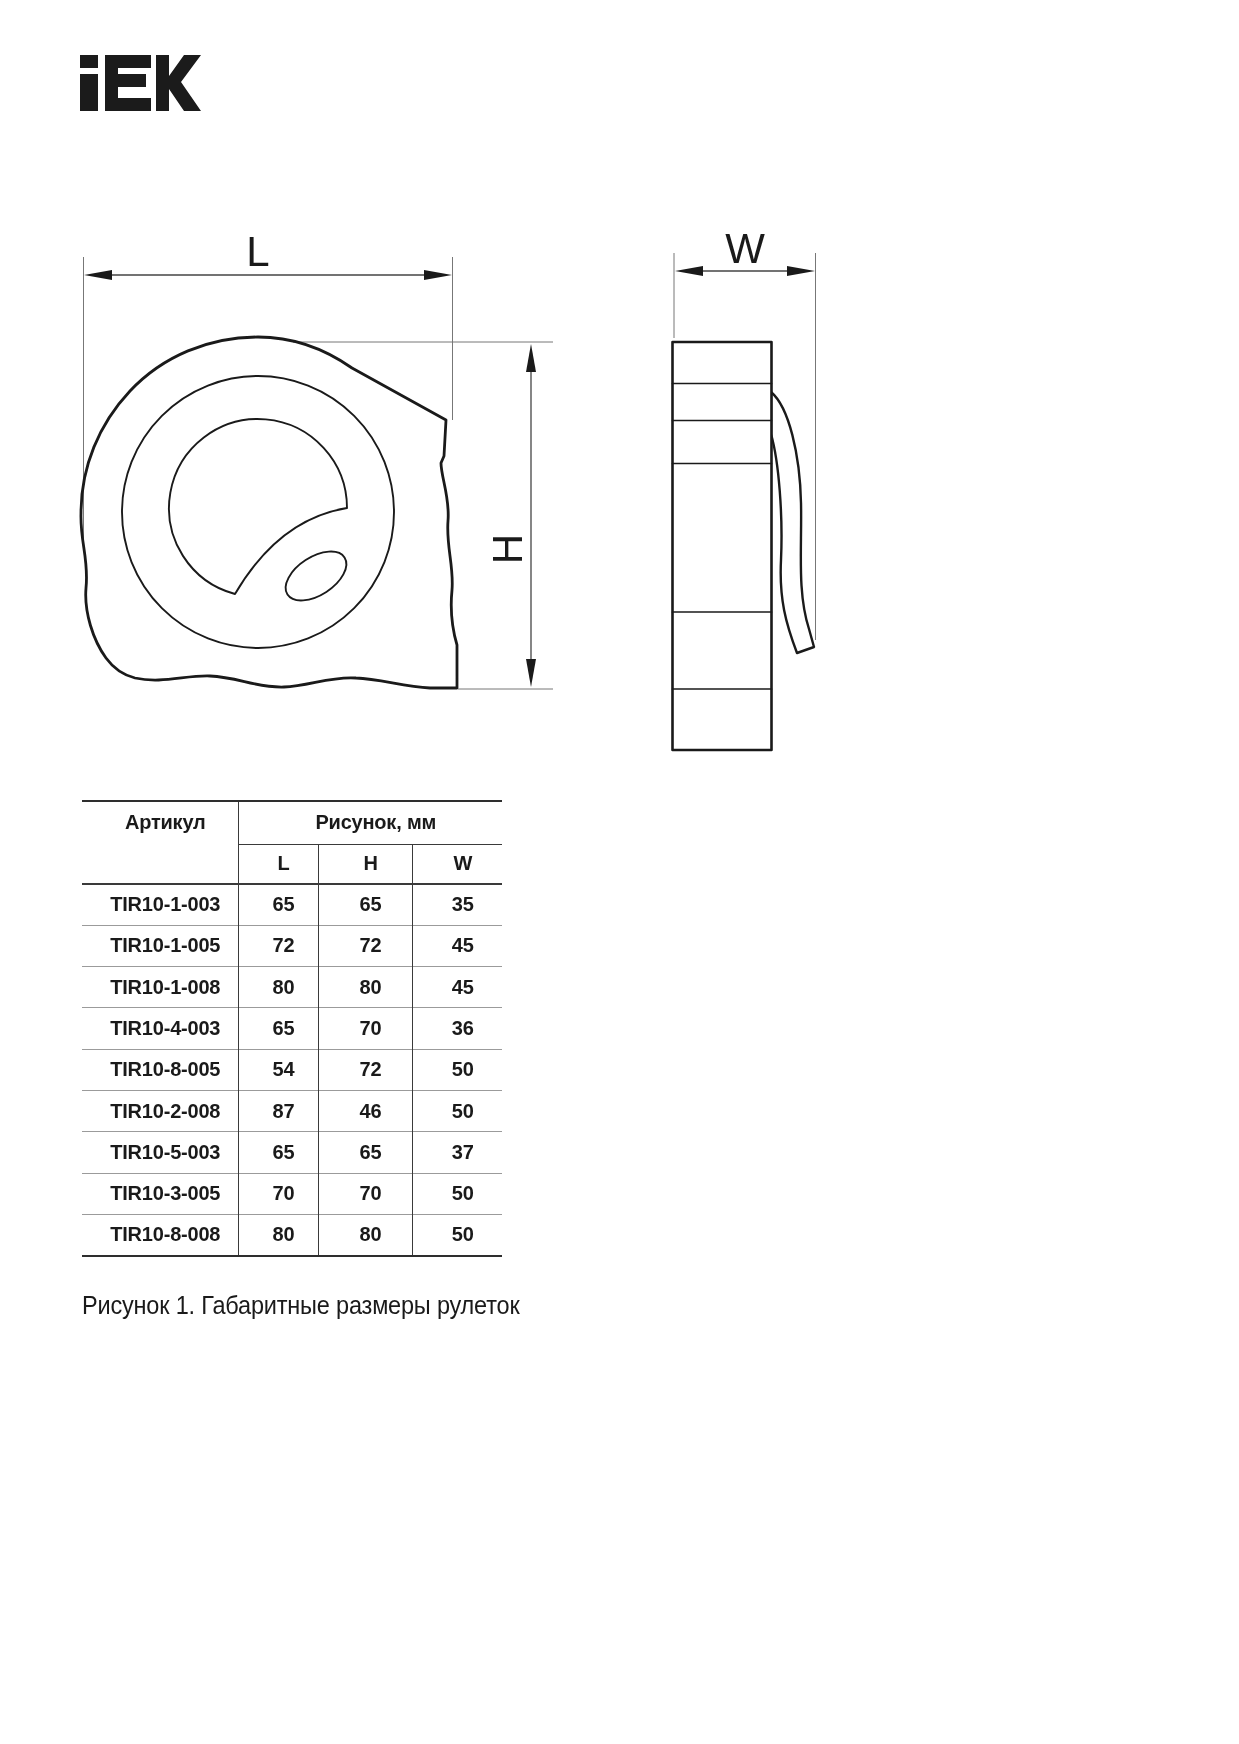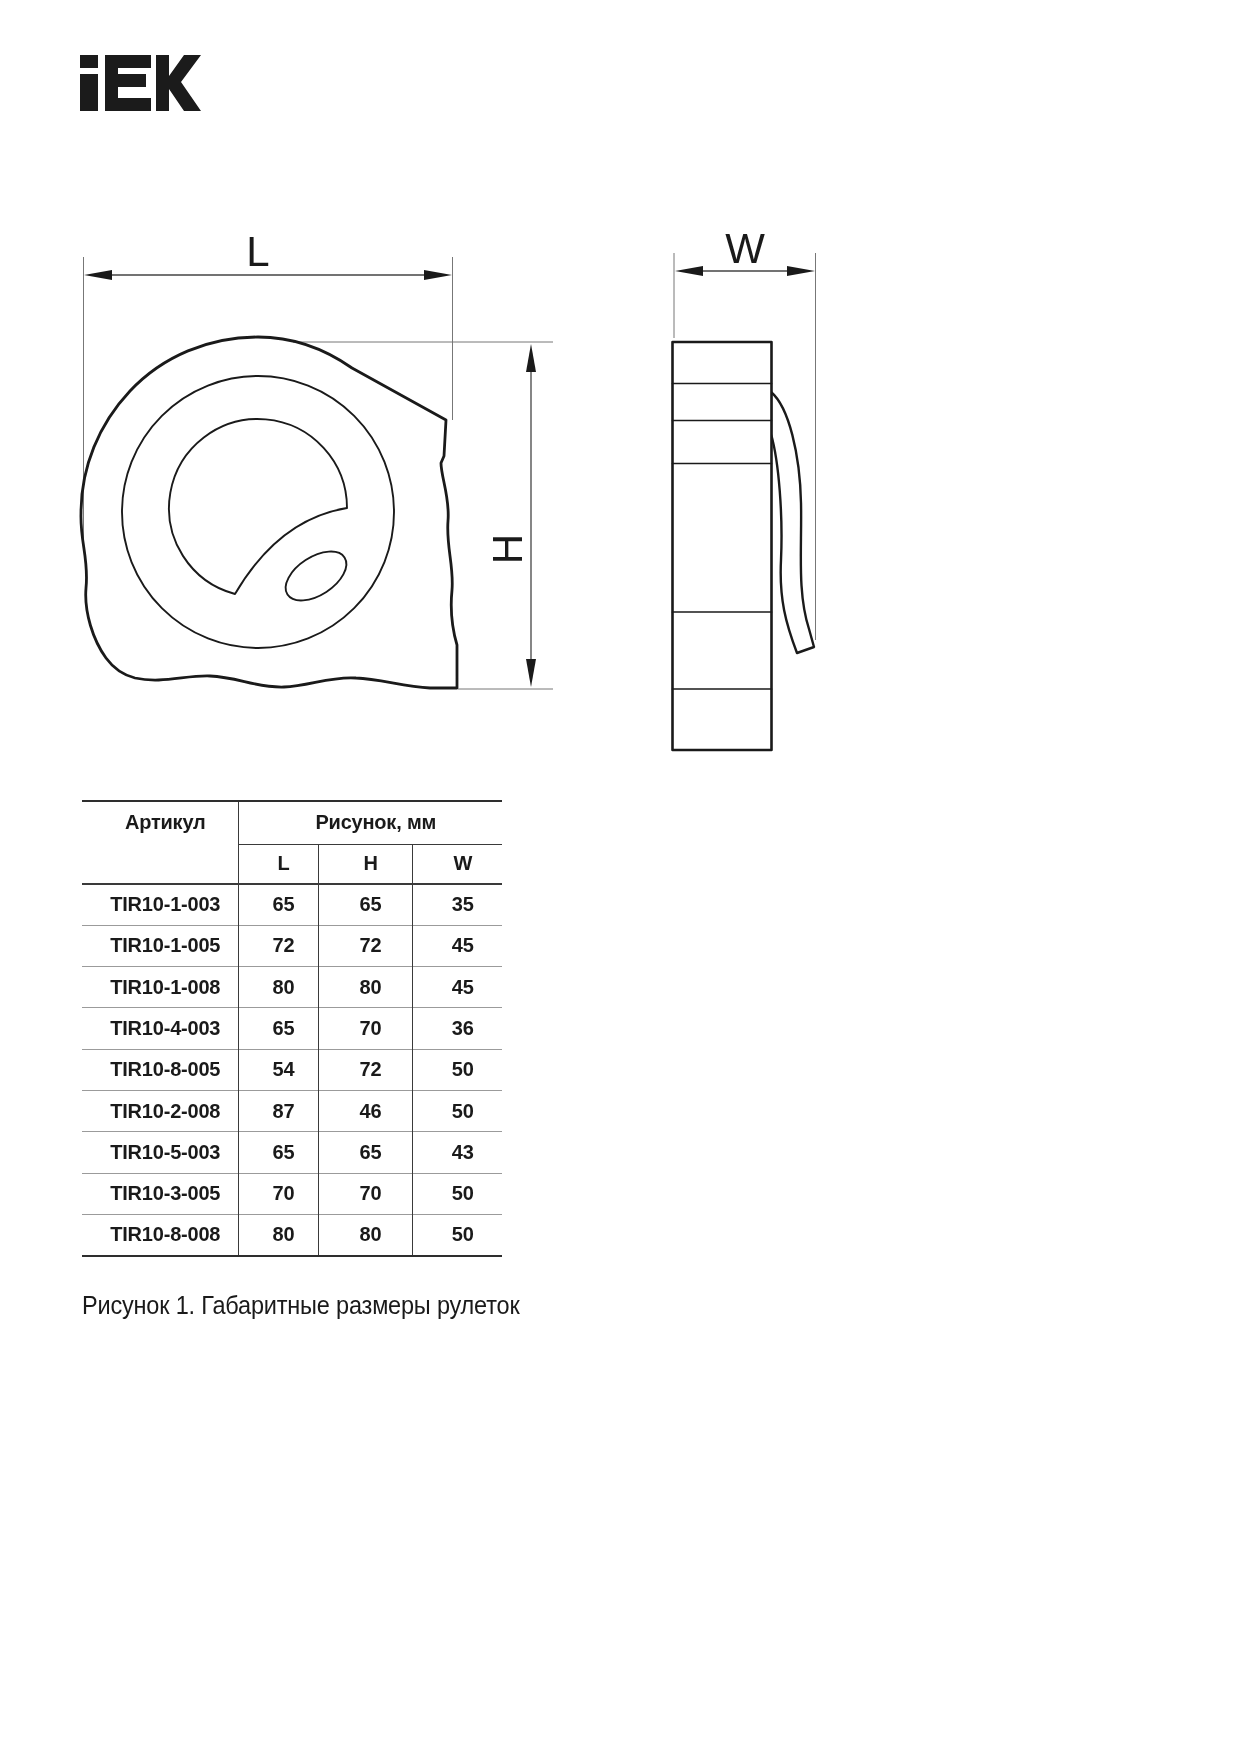--- a/index.html
+++ b/index.html
@@ -204,21 +204,21 @@
           <td class="c-art">TIR10-2-008</td>
           <td class="c-l">87</td>
           <td class="c-h">46</td>
           <td class="c-w">50</td>
         </tr>
 
         <tr>
           <td class="c-art">TIR10-5-003</td>
           <td class="c-l">65</td>
           <td class="c-h">65</td>
-          <td class="c-w">43</td>
+          <td class="c-w">37</td>
         </tr>
 
         <tr>
           <td class="c-art">TIR10-3-005</td>
           <td class="c-l">70</td>
           <td class="c-h">70</td>
           <td class="c-w">50</td>
         </tr>
 
         <tr>

